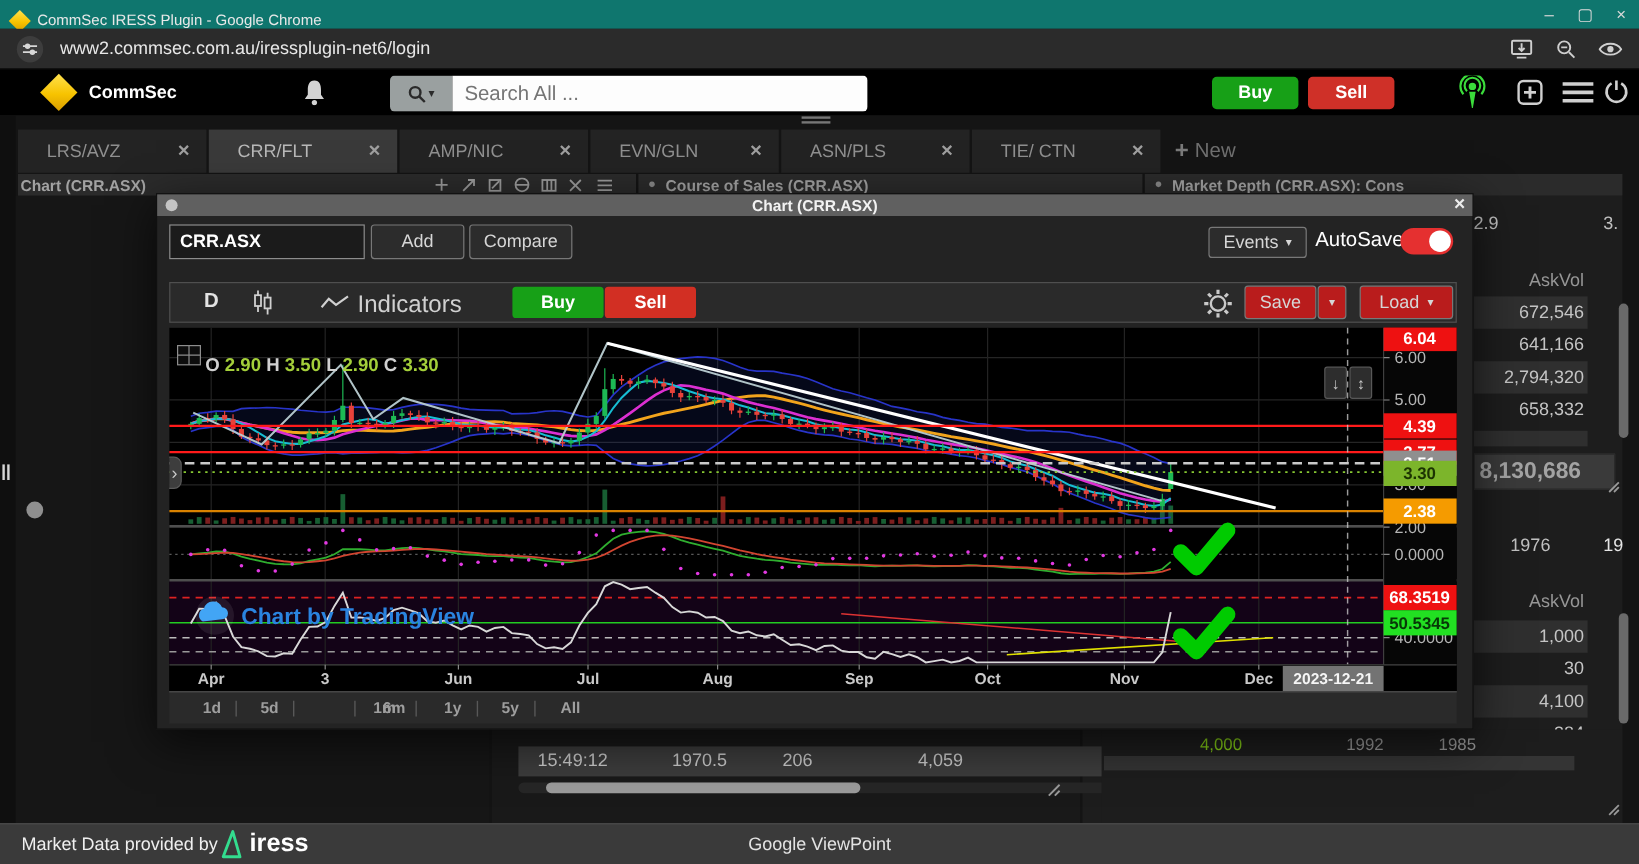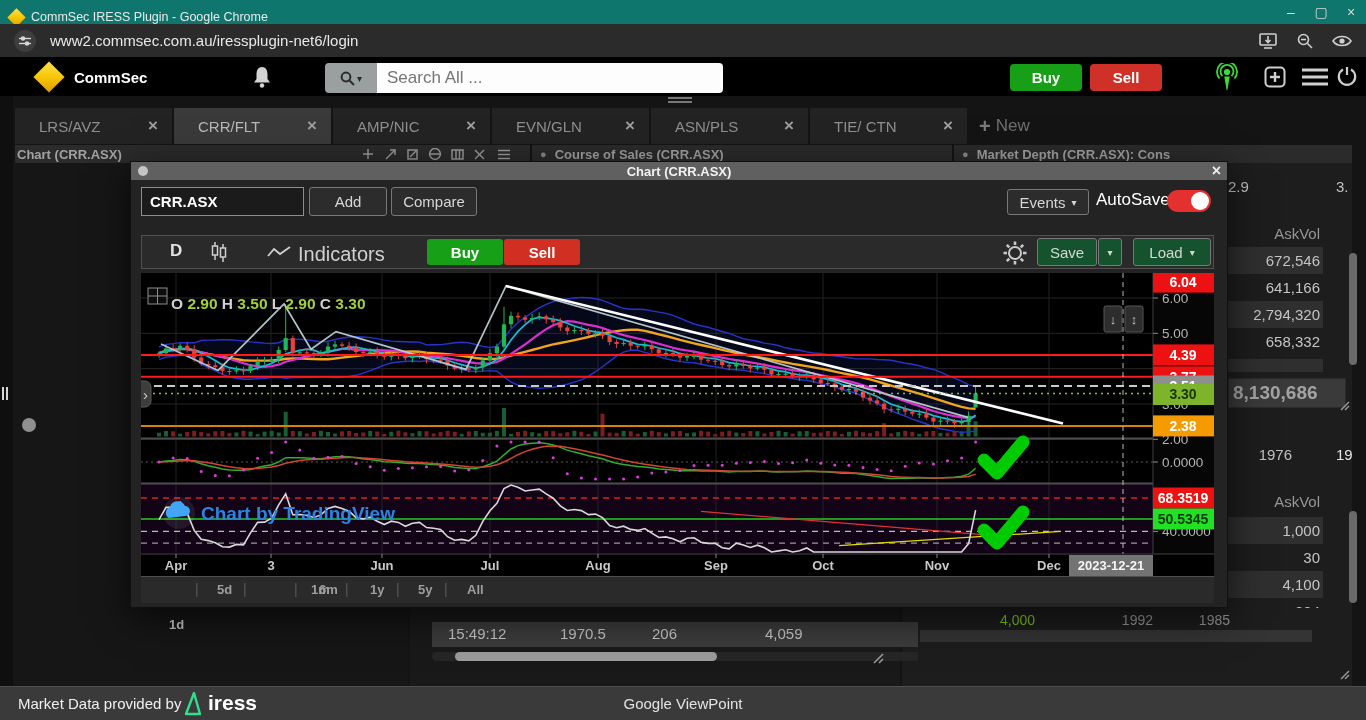--- a/index.html
+++ b/index.html
@@ -33,21 +33,21 @@
 .mtitle{left:0;top:0;width:100%;height:18px;background:#606060;display:flex;align-items:center}
 .mtitle .dot{width:10px;height:10px;border-radius:50%;background:#c4c4c4;margin-left:7px}
 .mtitle .mtext{position:absolute;left:0;width:100%;text-align:center;font-size:13px;font-weight:bold;color:#f2f2f2}
 .mclose{position:absolute;right:6px;top:0;color:#ededed;font-weight:bold;font-size:16px;line-height:18px;cursor:pointer}
 .sym-input{left:10px;top:25px;width:163px;height:29px;background:#1b1b1b;border:1px solid #8d8d8d;color:#fff;font-weight:bold;font-size:15px;padding:0 8px;font-family:"Liberation Sans",sans-serif}
 .dbtn{height:29px;background:#2c2c2c;border:1px solid #787878;border-radius:3px;color:#d6d6d6;font-size:15px;display:flex;align-items:center;justify-content:center;cursor:pointer}
 .toggle{left:1036px;top:28px;width:44px;height:22px;border-radius:11px;background:#e53030;cursor:pointer}
 .toggle .knob{position:absolute;right:2px;top:2px;width:18px;height:18px;border-radius:50%;background:#fff}
 .toolbar{left:10px;top:73px;width:1073px;height:34px;background:#2a2a2a;border:1px solid #4f4f4f}
 .tbtn{position:absolute;top:3px;height:26px;border-radius:3px;color:#fff;font-weight:bold;font-size:15px;display:flex;align-items:center;justify-content:center;cursor:pointer}
-.gbtn{position:absolute;top:2px;height:28px;background:#14532d;border:1px solid #787878;border-radius:3px;color:#d6d6d6;font-size:15px;display:flex;align-items:center;justify-content:center;cursor:pointer}
+.gbtn{position:absolute;top:2px;height:28px;background:#b91c1c;border:1px solid #787878;border-radius:3px;color:#d6d6d6;font-size:15px;display:flex;align-items:center;justify-content:center;cursor:pointer}
 .rangerow{left:10px;top:414px;width:1073px;height:27px;background:#2a2a2a;border-top:1px solid #4f4f4f}
 .rlabel{position:absolute;top:5px;font-size:13px;font-weight:bold;color:#9e9e9e;cursor:pointer}
 .rdiv{position:absolute;top:4px;font-size:14px;color:#585858}
 .md-row{height:27px;line-height:27px;text-align:right;padding-right:3px}
 .md-row.stripe{background:#2f2f2f}
 .md-val{font-size:15px;color:#c4c4c4}
 .mdlabel{font-size:15px;color:#969696}
 .footer{left:0;top:686px;width:1366px;height:34px;background:#3a3a3a;border-top:1px solid #4d4d4d}
 .scrollpill{border-radius:5px;background:#9a9a9a}
 svg text{font-family:"Liberation Sans",sans-serif}
@@ -891,21 +891,21 @@
         <text x="972" y="51" fill="#c8c8c8" font-size="13" text-anchor="middle">↓</text>
         <rect x="984" y="33" width="18" height="26" rx="2" fill="#2d2d2d" stroke="#575757"></rect>
         <text x="993" y="51" fill="#c8c8c8" font-size="13" text-anchor="middle">↕</text>
         <text x="30" y="36" font-size="15.5" font-weight="bold"><tspan fill="#d0d0d0">O </tspan><tspan fill="#a4cf3a">2.90</tspan><tspan fill="#d0d0d0">  H </tspan><tspan fill="#a4cf3a">3.50</tspan><tspan fill="#d0d0d0">  L </tspan><tspan fill="#a4cf3a">2.90</tspan><tspan fill="#d0d0d0">  C </tspan><tspan fill="#a4cf3a">3.30</tspan></text>
         <path d="M843 187 L856 200 L882 169" fill="none" stroke="#00cb00" stroke-width="13" stroke-linecap="round" stroke-linejoin="round"></path>
         <path d="M843 257 L856 270 L882 239" fill="none" stroke="#00cb00" stroke-width="13" stroke-linecap="round" stroke-linejoin="round"></path>
       </svg>
 
     <div class="abs rangerow">
         <div id="range-items">
-          <span class="rlabel" style="left: 28px; margin-top: 35px;">1d</span>
+          <span class="rlabel" style="left: 28px;">1d</span>
           <span class="rdiv" style="left: 54px;">|</span>
           <span class="rlabel" style="left: 76px;">5d</span>
           <span class="rdiv" style="left: 102px;">|</span>
           <span class="rlabel" style="left: 127px; margin-left: 43px;">1m</span>
           <span class="rdiv" style="left: 153px;">|</span>
           <span class="rlabel" style="left: 178px;">6m</span>
           <span class="rdiv" style="left: 204px;">|</span>
           <span class="rlabel" style="left: 229px;">1y</span>
           <span class="rdiv" style="left: 255px;">|</span>
           <span class="rlabel" style="left: 277px;">5y</span>

